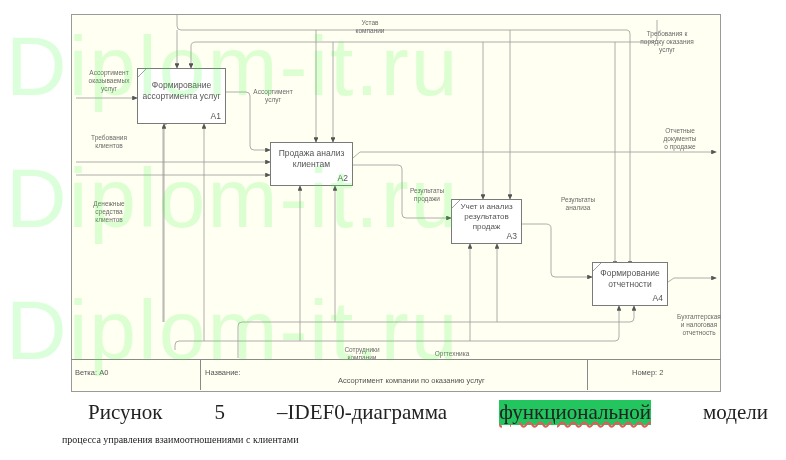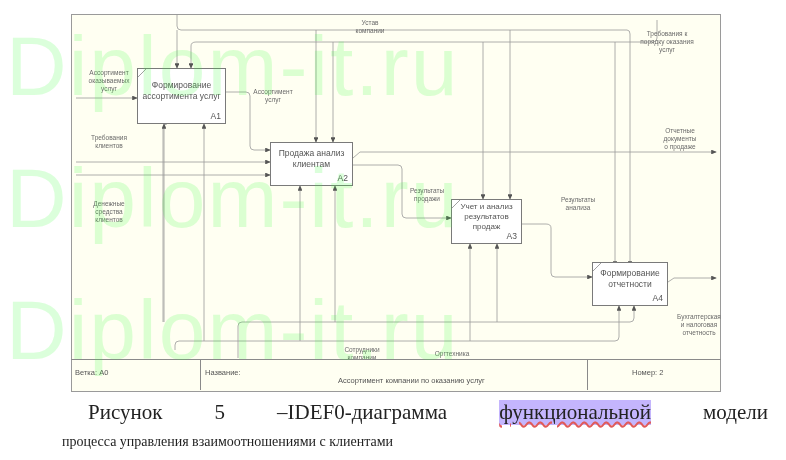--- a/index.html
+++ b/index.html
@@ -8,22 +8,22 @@
   .topstrip{position:absolute;left:0;top:0;width:786px;height:14px;background:#fff;}
   svg.diagram{position:absolute;left:0;top:0;}
   .lbl{position:absolute;font-size:6.5px;color:#6a6a6a;text-align:center;line-height:8px;white-space:pre-line;}
   .box{position:absolute;background:#fff;border:1px solid #7a7a7a;box-sizing:border-box;}
   .box .title{position:absolute;left:0;right:0;top:0;bottom:10px;display:flex;align-items:center;justify-content:center;text-align:center;font-size:8.5px;color:#555;line-height:11px;white-space:pre-line;padding:0 4px;}
   .box .num{position:absolute;right:4px;bottom:2px;font-size:8.5px;color:#555;}
   .box .corner{position:absolute;left:0;top:0;width:8px;height:8px;}
   .footer{position:absolute;left:71px;top:359px;width:650px;height:31px;border-top:1px solid #8a8a8a;box-sizing:border-box;}
   .fcell{position:absolute;top:0;height:30px;border-right:1px solid #8a8a8a;box-sizing:border-box;font-size:7.5px;color:#555;padding:8px 4px;}
   .caption1{position:absolute;left:88px;top:400px;width:680px;font-family:"Liberation Serif",serif;font-size:21px;color:#222;display:flex;justify-content:space-between;}
-  .caption2{position:absolute;left:62px;top:434px;font-family:"Liberation Serif",serif;font-size:14px;color:#222;}
-  .spell{text-decoration:underline wavy #e05a5a;background:#c4b5fd;}
+  .caption2{position:absolute;left:62px;top:434px;font-family:"Liberation Serif",serif;font-size:10px;color:#222;}
+  .spell{text-decoration:underline wavy #e05a5a;background:#22c55e;}
   .wm{position:absolute;font-family:Liberation Sans, sans-serif;font-size:84px;color:#33ff33;opacity:0.17;white-space:nowrap;letter-spacing:2px;pointer-events:none;}
 </style>
 </head>
 <body>
 
 <div class="topstrip"></div>
 
 <div class="frame"></div>
 
 <svg class="diagram" width="786" height="460">

